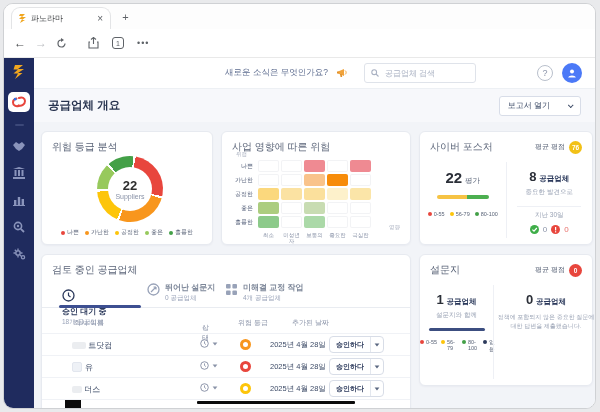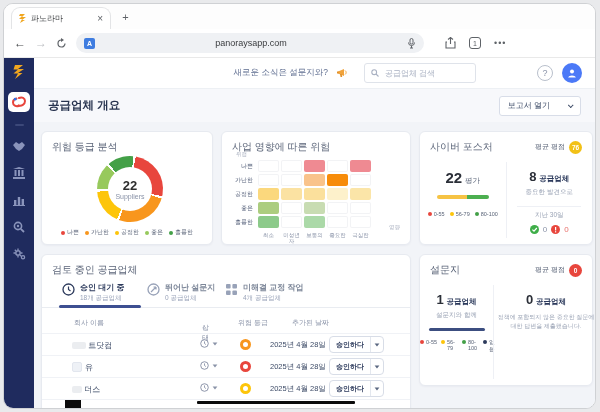--- a/index.html
+++ b/index.html
@@ -169,28 +169,20 @@
     <div class="newtab">+</div>
   </div>
 
   <div class="toolbar">
     <span class="navbtn">←</span>
     <span class="navbtn disabled">→</span>
     <svg width="11" height="11" viewBox="0 0 11 11">
         <path d="M9 5.5 A3.5 3.5 0 1 1 5.5 2" fill="none" stroke="#5f6368" stroke-width="1.2"></path>
         <path d="M5 0 L8 2 L5 4 Z" fill="#5f6368"></path>
       </svg>
-    <div class="urlpill">
-      <span class="translate-badge">A</span>
-      <span class="url-text">panoraysapp.com</span>
-      <svg width="9" height="11" viewBox="0 0 9 11">
-          <rect x="3" y="0.5" width="3" height="5.5" rx="1.5" fill="none" stroke="#5f6368" stroke-width="1"></rect>
-          <path d="M1.5 4.5 a3 3 0 0 0 6 0 M4.5 7.8 V10 M3 10 h3" fill="none" stroke="#5f6368" stroke-width="1"></path>
-        </svg>
-    </div>
     <div class="chrome-right">
       <svg width="11" height="12" viewBox="0 0 11 12">
           <path d="M5.5 0.5 L5.5 7 M3 2.5 L5.5 0.5 L8 2.5" fill="none" stroke="#5f6368" stroke-width="1.1"></path>
           <path d="M2 5 H1 V11 H10 V5 H9" fill="none" stroke="#5f6368" stroke-width="1.1"></path>
         </svg>
       <span class="tabcount">1</span>
       <span class="dots">•••</span>
     </div>
   </div>
 
@@ -249,21 +241,21 @@
               <line x1="7.1" y1="7.1" x2="8.2" y2="8.2"></line>
             </g>
             <circle cx="10" cy="9.3" r="1.6" fill="none" stroke="#8a94bb" stroke-width="1.3"></circle>
           </svg>
       </div>
     </div>
 
     <div class="col">
 
       <div class="apptop">
-        <span class="whatsnew">새로운 소식은 설문지와?</span>
+        <span class="whatsnew">새로운 소식은 무엇인가요?</span>
         <svg width="12" height="10" viewBox="0 0 12 10">
             <path d="M1 3.5 L7 1 L7 8 L1 5.5 Z" fill="#f1a33c"></path>
             <rect x="0" y="3.5" width="1.6" height="2" fill="#e08f26"></rect>
             <path d="M3 6 L4.6 6 L5.2 9 L3.6 9 Z" fill="#e08f26"></path>
             <path d="M8 2.5 C9.5 3.5 9.5 5.5 8 6.5" fill="none" stroke="#f1a33c" stroke-width="1"></path>
           </svg>
         <div class="searchbox">
           <svg width="8" height="8" viewBox="0 0 8 8">
               <circle cx="3.2" cy="3.2" r="2.4" fill="none" stroke="#a9b1c2" stroke-width="1.1"></circle>
               <line x1="5" y1="5" x2="7.5" y2="7.5" stroke="#a9b1c2" stroke-width="1.1"></line>
@@ -418,21 +410,21 @@
                   </svg>
                 <span class="cnt" style="color:#e8706b">0</span>
               </div>
             </div>
           </div>
         </div>
 
         <div class="card card4">
           <div class="card-title">검토 중인 공급업체</div>
           <div class="tabs">
-            <div class="rtab" style="left:20px;top:4px;">
+            <div class="rtab" style="left:20px;top:10px;flex-direction:column;">
               <svg width="13" height="13" viewBox="0 0 13 13">
                   <circle cx="6.5" cy="6.5" r="5.5" fill="none" stroke="#2c3a5c" stroke-width="1.3"></circle>
                   <path d="M6.5 3.5 V6.5 L8.5 8" fill="none" stroke="#2c3a5c" stroke-width="1.2"></path>
                 </svg>
               <div>
                   <div class="t1">승인 대기 중</div>
                   <div class="t2">18개 공급업체</div>
                 </div>
             </div>
             <div class="rtab inactive" style="left:183px;top:4px;">

